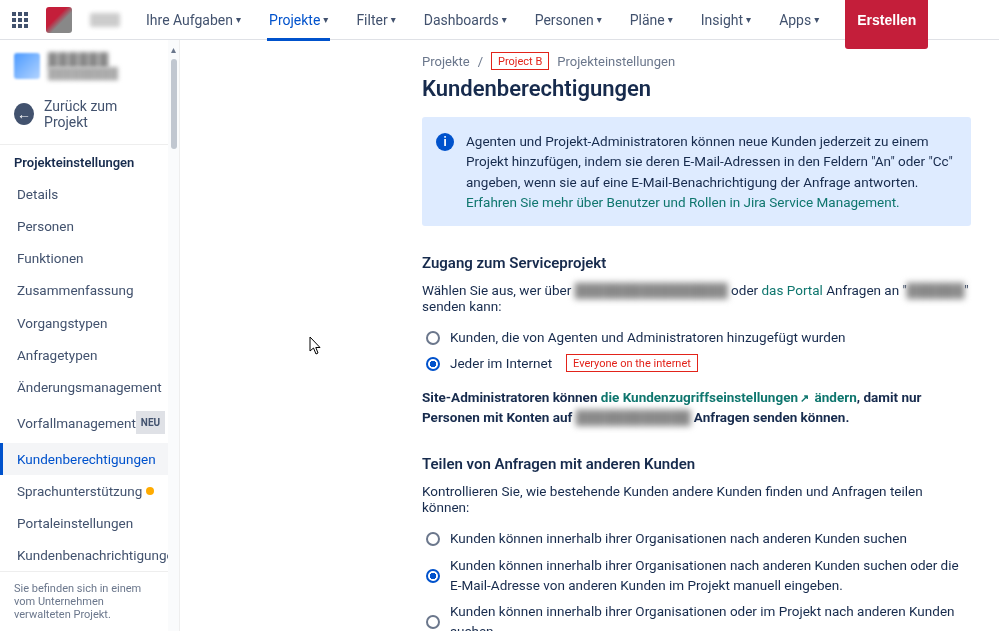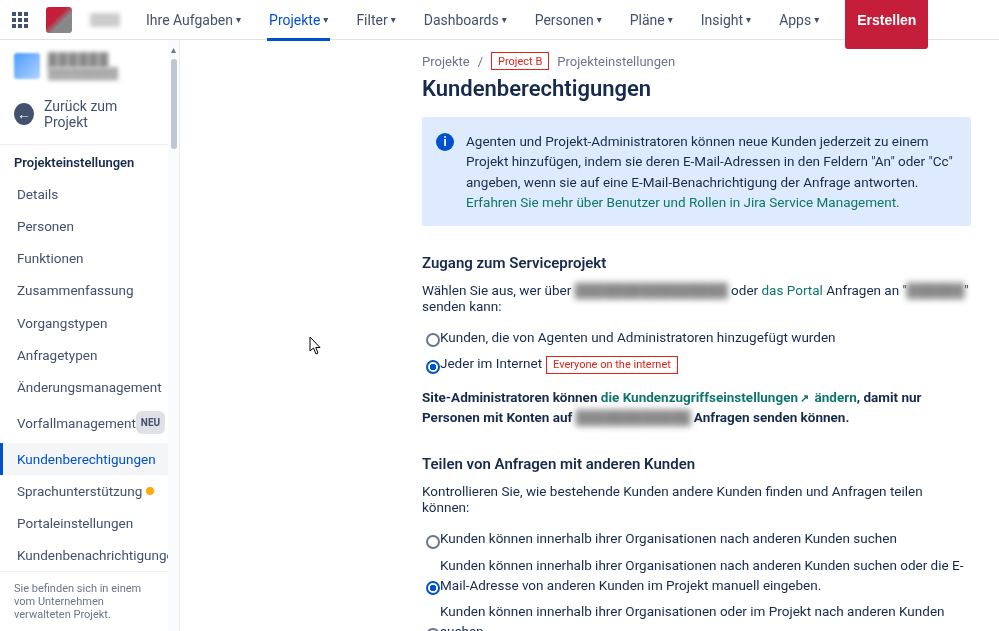--- a/index.html
+++ b/index.html
@@ -71,21 +71,21 @@
   .side-item {
     padding:8px 14px;
     font-size:13.5px;
     color:#42526e;
     cursor:pointer;
     display:flex; align-items:center; justify-content:space-between;
     border-left:3px solid transparent;
   }
   .side-item.selected { color:#0052cc; border-left-color:#0052cc; background:#f4f5f7; }
   .side-spacer { height:12px; }
-  .badge-neu { font-size:10px; font-weight:700; color:#42526e; background:#dfe1e6; padding:6px 5px; border-radius:6px; }
+  .badge-neu { font-size:10px; font-weight:700; color:#42526e; background:#dfe1e6; padding:6px 5px; border-radius:0; }
   .dot-orange { width:8px; height:8px; border-radius:50%; background:#ffab00; display:inline-block;}
 
   .side-footer { padding:10px 14px; font-size:11px; color:#6b778c; text-align:left; border-top:1px solid #eee; }
 
   
   .main { flex:1; overflow-y:auto; padding: 12px 28px 20px 12px; }
   .breadcrumb { display:flex; align-items:center; gap:8px; font-size:13px; color:#6b778c; margin-bottom:6px; }
   .breadcrumb .sep { color:#6b778c; }
   .breadcrumb .link { color:#6b778c; cursor:pointer; }
   .redbox { border:1.5px solid #e2231a; color:#e2231a; font-size:11px; padding:0 6px; height:18px; display:inline-flex; align-items:center; background:#fff; }
@@ -95,21 +95,21 @@
     background:#deebff; border-radius:3px; padding:14px 16px 14px 44px; position:relative; font-size:13.5px; line-height:1.5; color:#172b4d;
   }
   .info-panel .info-icon-wrap { position:absolute; left:14px; top:14px; }
   .info-icon { width:18px; height:18px; border-radius:50%; background:#0052cc; color:#fff; display:inline-flex; align-items:center; justify-content:center; font-size:12px; font-weight:700; }
   .link-inline { color:#0f766e; cursor:pointer; }
 
   h2.subheading { font-size:15px; font-weight:600; margin-top:28px; margin-bottom:10px; color:#172b4d; }
   .subdesc { font-size:13.5px; color:#172b4d; margin-bottom:10px; }
   .blur-text { filter:blur(3px); color:#888; }
 
-  .radio-row { display:flex; align-items:flex-end; padding:3px 0 3px 4px; font-size:13.5px; }
+  .radio-row { display:flex; align-items:center; gap:10px; padding:3px 0 3px 4px; font-size:13.5px; }
   .radio-row label { cursor:pointer; line-height:1.5; }
   .radio-circle {
     width:14px; height:14px; border:2px solid #6b778c; border-radius:50%; margin-top:2px; flex-shrink:0;
   }
   .radio-circle.checked { border-color:#0052cc; background: radial-gradient(circle,#0052cc 0 45%, transparent 48% 100%); }
 
   .note { font-size:13.5px; margin-top:10px; line-height:1.5;font-weight:bold; }
   .ext-icon { font-size:11px; margin:0 2px; }
 
   

